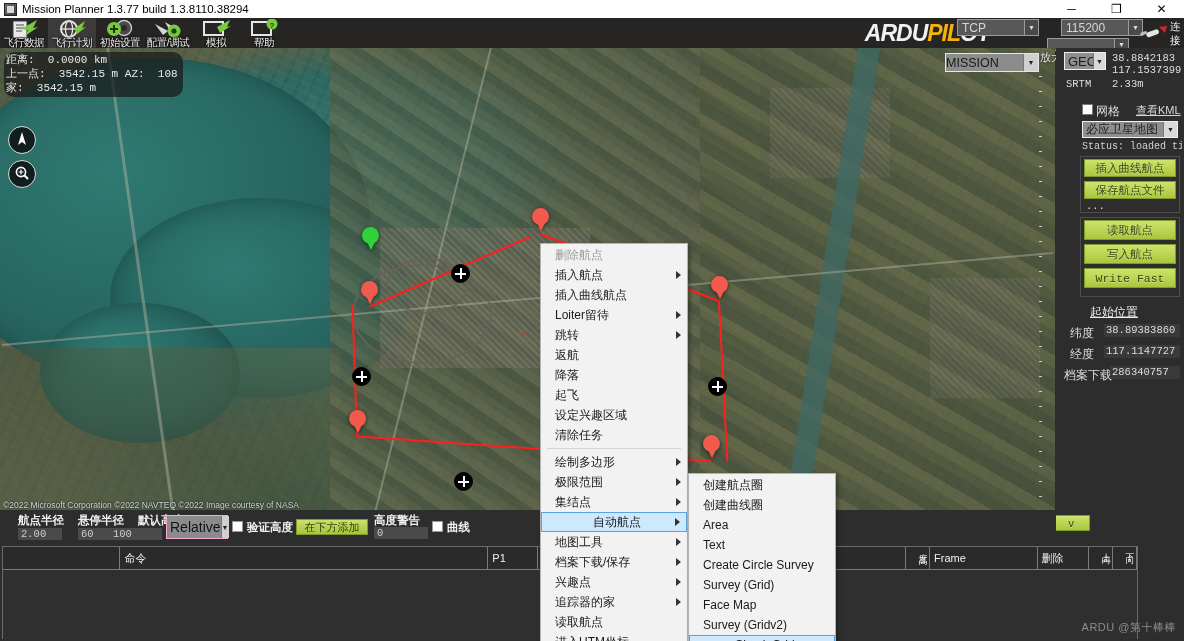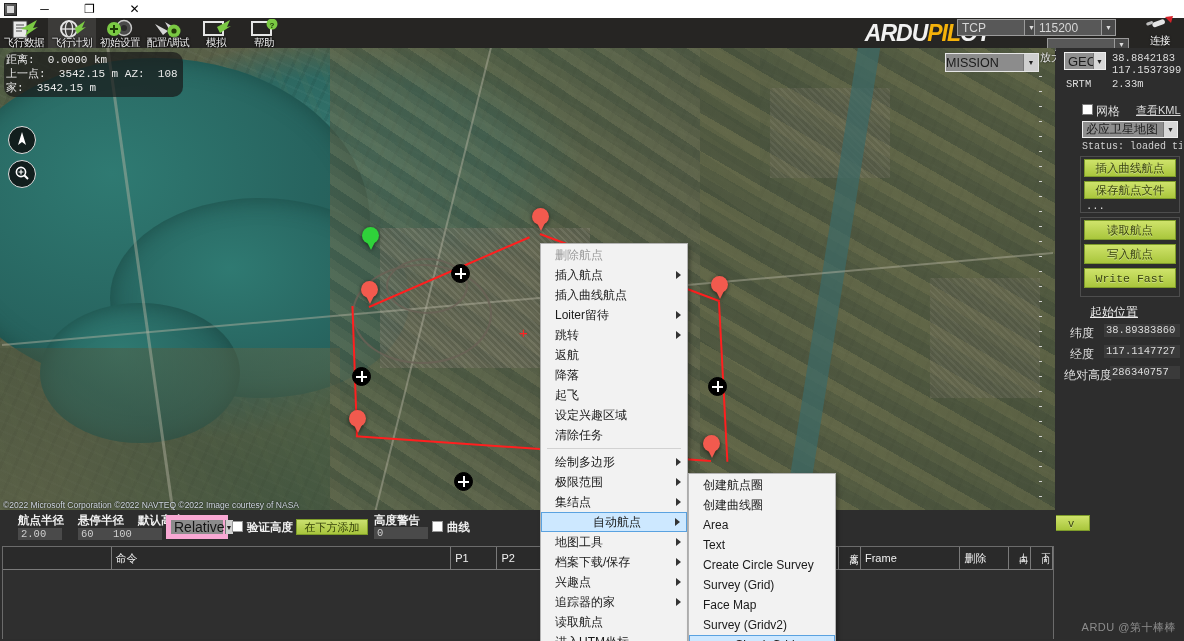--- a/index.html
+++ b/index.html
@@ -72,26 +72,26 @@
   .combo {
     position:absolute; background:#585858; border:1px solid #9b9b9b;
     display:flex; align-items:center; color:#d6d6d6;
   }
   .combo .ctext { flex:1 1 auto; padding-left:4px; white-space:nowrap; overflow:hidden; }
   .combo .carrow {
     width:14px; height:100%; background:#4a4a4a; border-left:1px solid #9b9b9b;
     display:flex; align-items:center; justify-content:center; font-size:7px; color:#ddd;
   }
   #cmb-proto { left:957px; top:19px; width:82px; height:17px; font-size:12px; }
-  #cmb-baud  { left:1034px; top:19px; width:82px; height:17px; font-size:12px; }
+  #cmb-baud  { left:1061px; top:19px; width:82px; height:17px; font-size:12px; }
   #cmb-extra { left:1047px; top:38px; width:82px; height:13px; font-size:10px; }
 
   #connect-btn {
     position:absolute; left:1140px; top:20px; width:40px; height:28px;
-    display:flex; flex-direction:column; align-items:center; justify-content:flex-end;
+    display:flex; align-items:center; justify-content:flex-end;
     cursor:default;
   }
   #connect-btn .cb-lab {
     font-size:10.5px; color:#fff; text-shadow:0 0 2px #000; letter-spacing:-0.5px;
   }
 
   
   #map {
     position:absolute; left:0; top:48px; width:1055px; height:462px;
     overflow:hidden;
@@ -226,39 +226,39 @@
     background:#2d2d2d;
   }
   .bb-lab { position:absolute; font-size:11.5px; color:#f0f0f0; font-weight:bold; }
   .bb-in {
     position:absolute; background:#4a4a4a; border:none; color:#cfcfcf;
     font-size:10.5px; padding-left:3px; height:12px; line-height:12px;
     font-family:"Liberation Mono", monospace;
   }
   #bb-relative {
     position:absolute; left:166px; top:515px; width:62px; height:24px;
-    background:#8b8b8b; border:5px solid #f9a8d4; display:flex; align-items:center;
+    background:#8b8b8b; border:1px solid #f9a8d4; display:flex; align-items:center;
     color:#141414; font-size:14px;
   }
   #bb-relative .ctext{flex:1 1 auto;padding-left:3px;}
   #bb-relative .carrow{width:14px;height:100%;background:#d0d0d0;border-left:1px solid #777;
     display:flex;align-items:center;justify-content:center;font-size:7px;color:#222;}
   .bb-chk {
     position:absolute; width:11px; height:11px; background:#fff; border:1px solid #999;
   }
   .bb-chklab { position:absolute; font-size:11.5px; color:#f0f0f0; font-weight:bold; }
   #bb-add {
     position:absolute; left:296px; top:519px; width:72px; height:16px;
     background:linear-gradient(#cbe070,#a8c53c); border:1px solid #7e9c2a;
     color:#364209; font-size:11px; display:flex; align-items:center; justify-content:center;
   }
 
   
   #grid {
-    position:absolute; left:2px; top:546px; width:1052px; height:93px;
+    position:absolute; left:2px; top:546px; width:1136px; height:93px;
     background:#2a2a2a; border:1px solid #6b6b6b;text-align:center;
   }
   #grid-head { display:flex; height:22px; background:#2a2a2a; }
   .gh {
     border-right:1px solid #7a7a7a; color:#f1f1f1; font-size:11px;
     display:flex; align-items:center; padding-left:4px; overflow:hidden;
     white-space:nowrap; position:relative;
   }
   .gh.vert { writing-mode:vertical-rl; text-orientation:upright; font-size:9px;
     padding:1px 0 0 2px; letter-spacing:-2px; align-items:flex-start; }
@@ -291,20 +291,21 @@
     letter-spacing:.5px;
   }
 </style>
 </head>
 <body>
 
 <div id="app">
 
   <div id="titlebar">
     <div class="mp-logo"></div>
+    <div class="tb-title">Mission Planner 1.3.77 build 1.3.8110.38294</div>
     <div class="winbtn">─</div>
     <div class="winbtn">❐</div>
     <div class="winbtn close">✕</div>
   </div>
 
   <div id="appbg"></div>
 
   <div id="toolbar">
 
     <div class="tb-item">
@@ -542,21 +543,21 @@
     <div class="grn-btn" style="left:28px;top:220px;width:92px;height:20px;font-family:'Liberation Mono',monospace;">Write Fast</div>
 
     <div id="rp-home-title" class="cjk" style="left:34px;top:256px;">起始位置</div>
 
     <div class="rp-lbl cjk" style="left:14px;top:277px;font-size:12px;">纬度</div>
     <div class="rp-ro" style="left:48px;top:276px;width:76px;height:13px;padding-left:2px;">38.89383860</div>
 
     <div class="rp-lbl cjk" style="left:14px;top:298px;font-size:12px;">经度</div>
     <div class="rp-ro" style="left:48px;top:297px;width:76px;height:13px;padding-left:2px;">117.1147727</div>
 
-    <div class="rp-lbl cjk" style="left:8px;top:319px;font-size:12px;">绝对高度</div>
+    <div class="rp-lbl cjk" style="left:8px;top:319px;font-size:12px;">档案下载</div>
     <div class="rp-ro" style="left:54px;top:318px;width:70px;height:13px;padding-left:2px;">286340757</div>
 
     <div class="grn-btn" style="left:-4px;top:467px;width:38px;height:16px;">v</div>
   </div>
 
   <div id="bottombar">
     <div class="bb-lab" style="left:18px;top:3px;">航点半径</div>
     <div class="bb-in" style="left:18px;top:18px;width:44px;">2.00</div>
 
     <div class="bb-lab" style="left:78px;top:3px;">悬停半径</div>

